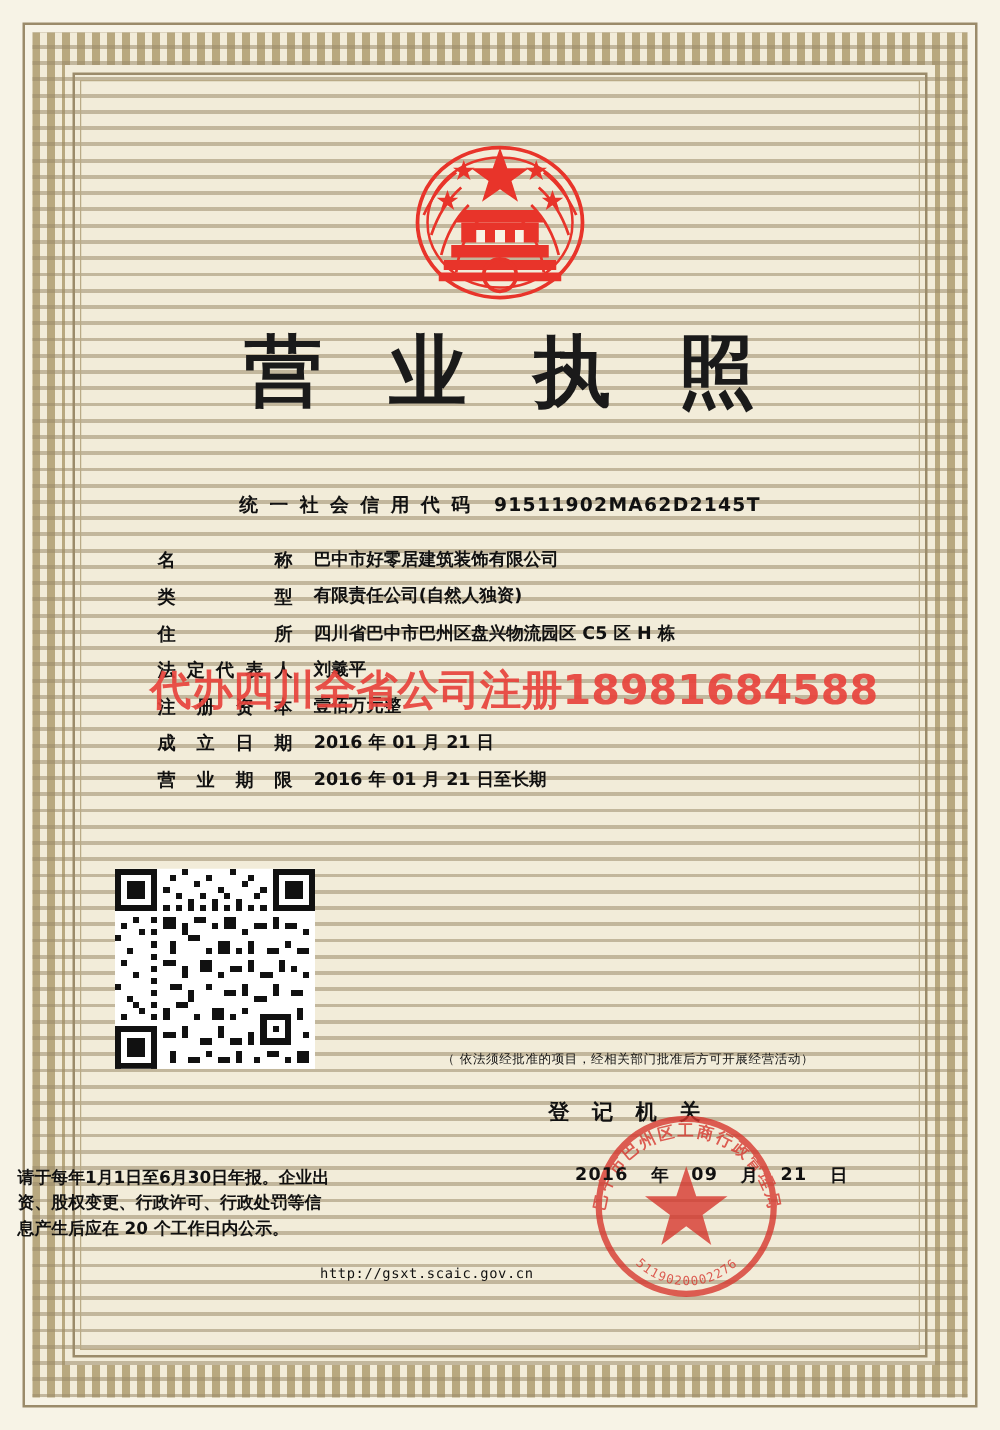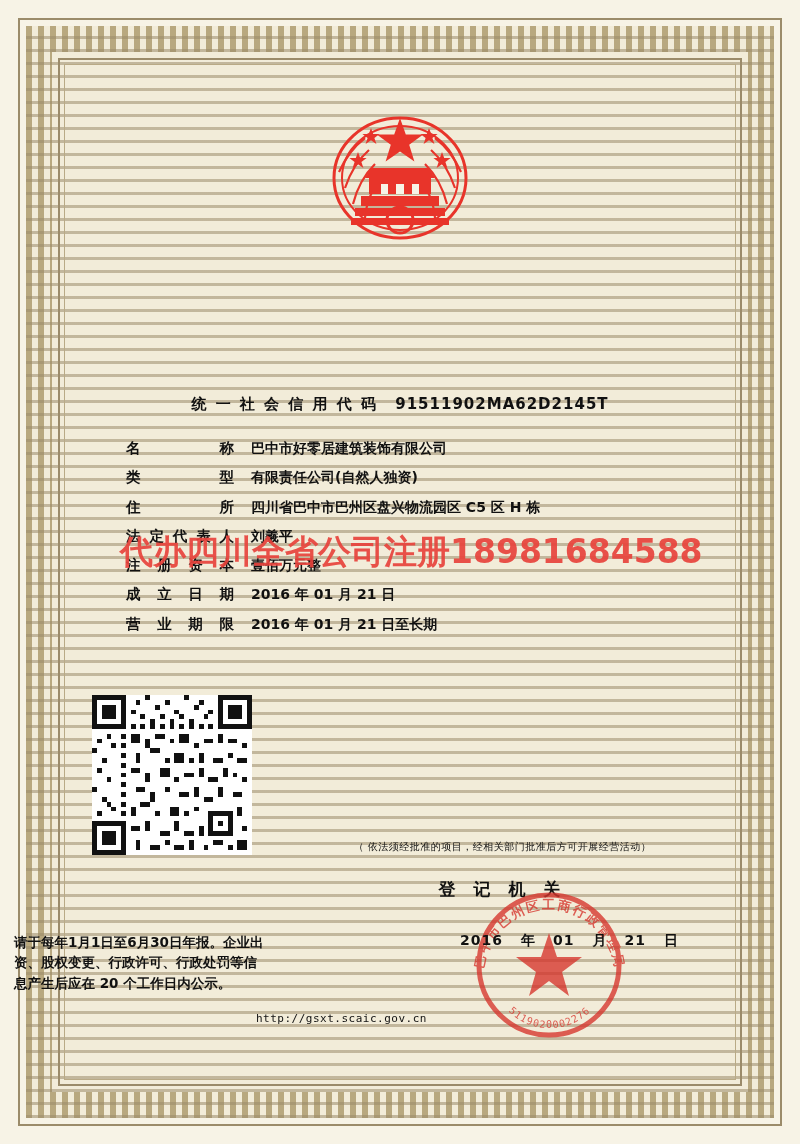--- a/index.html
+++ b/index.html
@@ -210,20 +210,21 @@
         <g fill="#f7f3e6">
           <rect x="56" y="84" width="7" height="10"></rect>
           <rect x="71" y="84" width="8" height="10"></rect>
           <rect x="87" y="84" width="7" height="10"></rect>
         </g>
 
         <circle cx="75" cy="120" r="13" fill="none" stroke="#e8342a" stroke-width="3"></circle>
       </svg>
     </div>
 
+    <div class="title">营 业 执 照</div>
 
     <div class="credit-code">
       <span>统 一 社 会 信 用 代 码</span>
       <span class="val">91511902MA62D2145T</span>
     </div>
 
     <div class="fields">
       <div class="row">
         <div class="lbl">名　称</div>
         <div class="val">巴中市好零居建筑装饰有限公司</div>
@@ -413,21 +414,21 @@
         </text>
         <text font-size="10" fill="#d6342c" letter-spacing="1" font-family="&quot;DejaVu Sans Mono&quot;, monospace">
           <textPath href="#sealBottom" startOffset="50%" text-anchor="middle">5119020002276</textPath>
         </text>
       </svg>
     </div>
 
     <div class="datebar">
       <span class="y">2016</span>
       <span>年</span>
-      <span class="m">01</span>
+      <span class="m">09</span>
       <span>月</span>
       <span class="d">21</span>
       <span>日</span>
     </div>
 
     <div class="annual">请于每年1月1日至6月30日年报。企业出资、股权变更、行政许可、行政处罚等信息产生后应在 20 个工作日内公示。</div>
     <div class="site-url">http://gsxt.scaic.gov.cn</div>
 
   </div>
 

